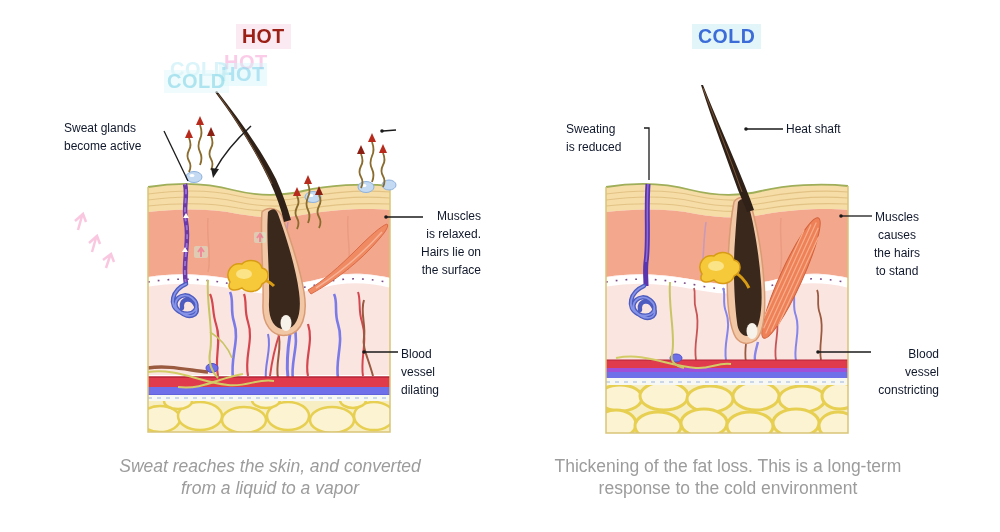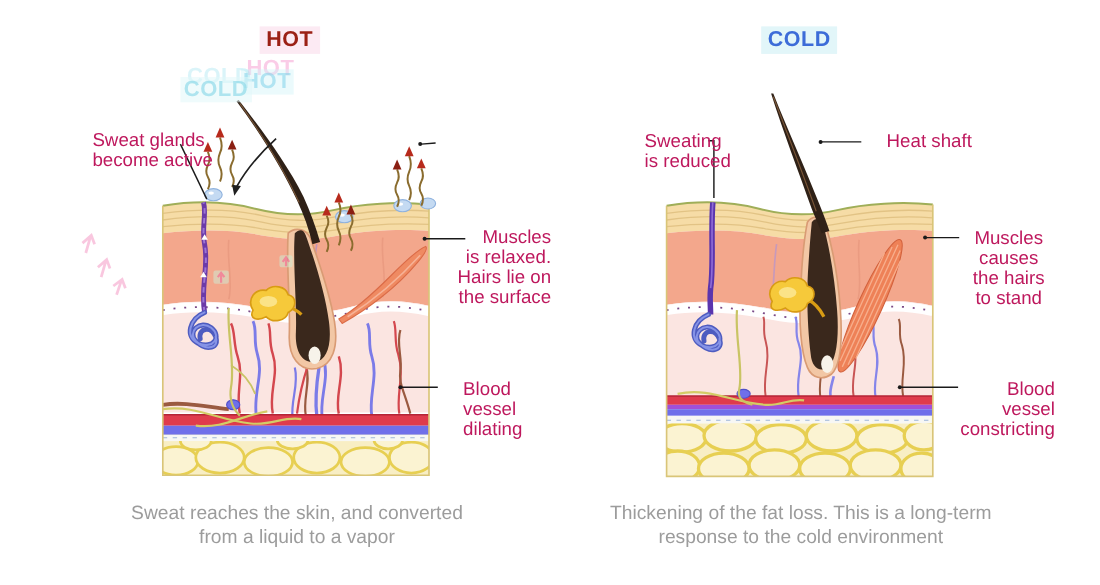--- a/index.html
+++ b/index.html
@@ -1,37 +1,37 @@
 <!DOCTYPE html>
 <html><head>
 <meta charset="utf-8">
 <style>
   html,body{margin:0;padding:0;background:#fff;}
   .canvas{position:relative;width:1000px;height:532px;background:#fff;overflow:hidden;
           font-family:"Liberation Sans",sans-serif;}
   .canvas svg{position:absolute;left:0;top:0;}
-  .txt{position:absolute;color:#be185d;font-size:17px;line-height:18px;white-space:pre-line;margin-left:20px;}
+  .txt{position:absolute;color:#0f172a;font-size:12px;line-height:18px;white-space:pre-line;}
   .title{position:absolute;font-weight:bold;font-size:19.5px;letter-spacing:.5px;padding:1px 6px;}
   .title-hot{left:236px;top:24px;color:#9b2015;background:#fceaf3;}
   .title-cold{left:692px;top:24px;color:#3c6cd8;background:#e2f6f9;}
   .ghost{position:absolute;font-weight:bold;font-size:20px;letter-spacing:.5px;pointer-events:none;}
   .g-cold1{left:164px;top:70px;color:rgba(130,214,230,.60);background:rgba(225,248,250,.55);padding:0 3px;}
   .g-cold2{left:170px;top:58px;color:rgba(150,224,238,.35);}
   .g-hot1{left:224px;top:51px;color:rgba(244,148,205,.48);}
   .g-hot2{left:219px;top:63px;color:rgba(118,206,232,.5);background:rgba(210,245,248,.45);padding:0 2px;}
   .lbl-sweat-glands{left:64px;top:119px;}
   .lbl-heat-loss{left:397px;top:120px;}
   .lbl-muscle{left:387px;top:207px;width:94px;text-align:right;}
   .lbl-blood-dilating{left:401px;top:345px;}
   .lbl-sweating{left:566px;top:120px;}
   .lbl-hair-shaft{left:786px;top:120px;}
   .lbl-muscles{left:855px;top:208px;width:84px;text-align:center;}
   .lbl-blood-constricting{left:853px;top:345px;width:86px;text-align:right;}
   .caption{position:absolute;color:#9c9c9c;font-size:17.5px;line-height:22px;text-align:center;white-space:pre-line;width:380px;}
-  .cap-left{left:80px;top:455px;}
+  .cap-left{left:80px;top:455px;font-style:italic;}
   .cap-right{left:538px;top:455px;}
 </style>
 </head>
 <body>
 
 <div class="canvas">
 
 <svg width="1000" height="532" viewBox="0 0 1000 532">
   <defs>
     <clipPath id="fatL">

